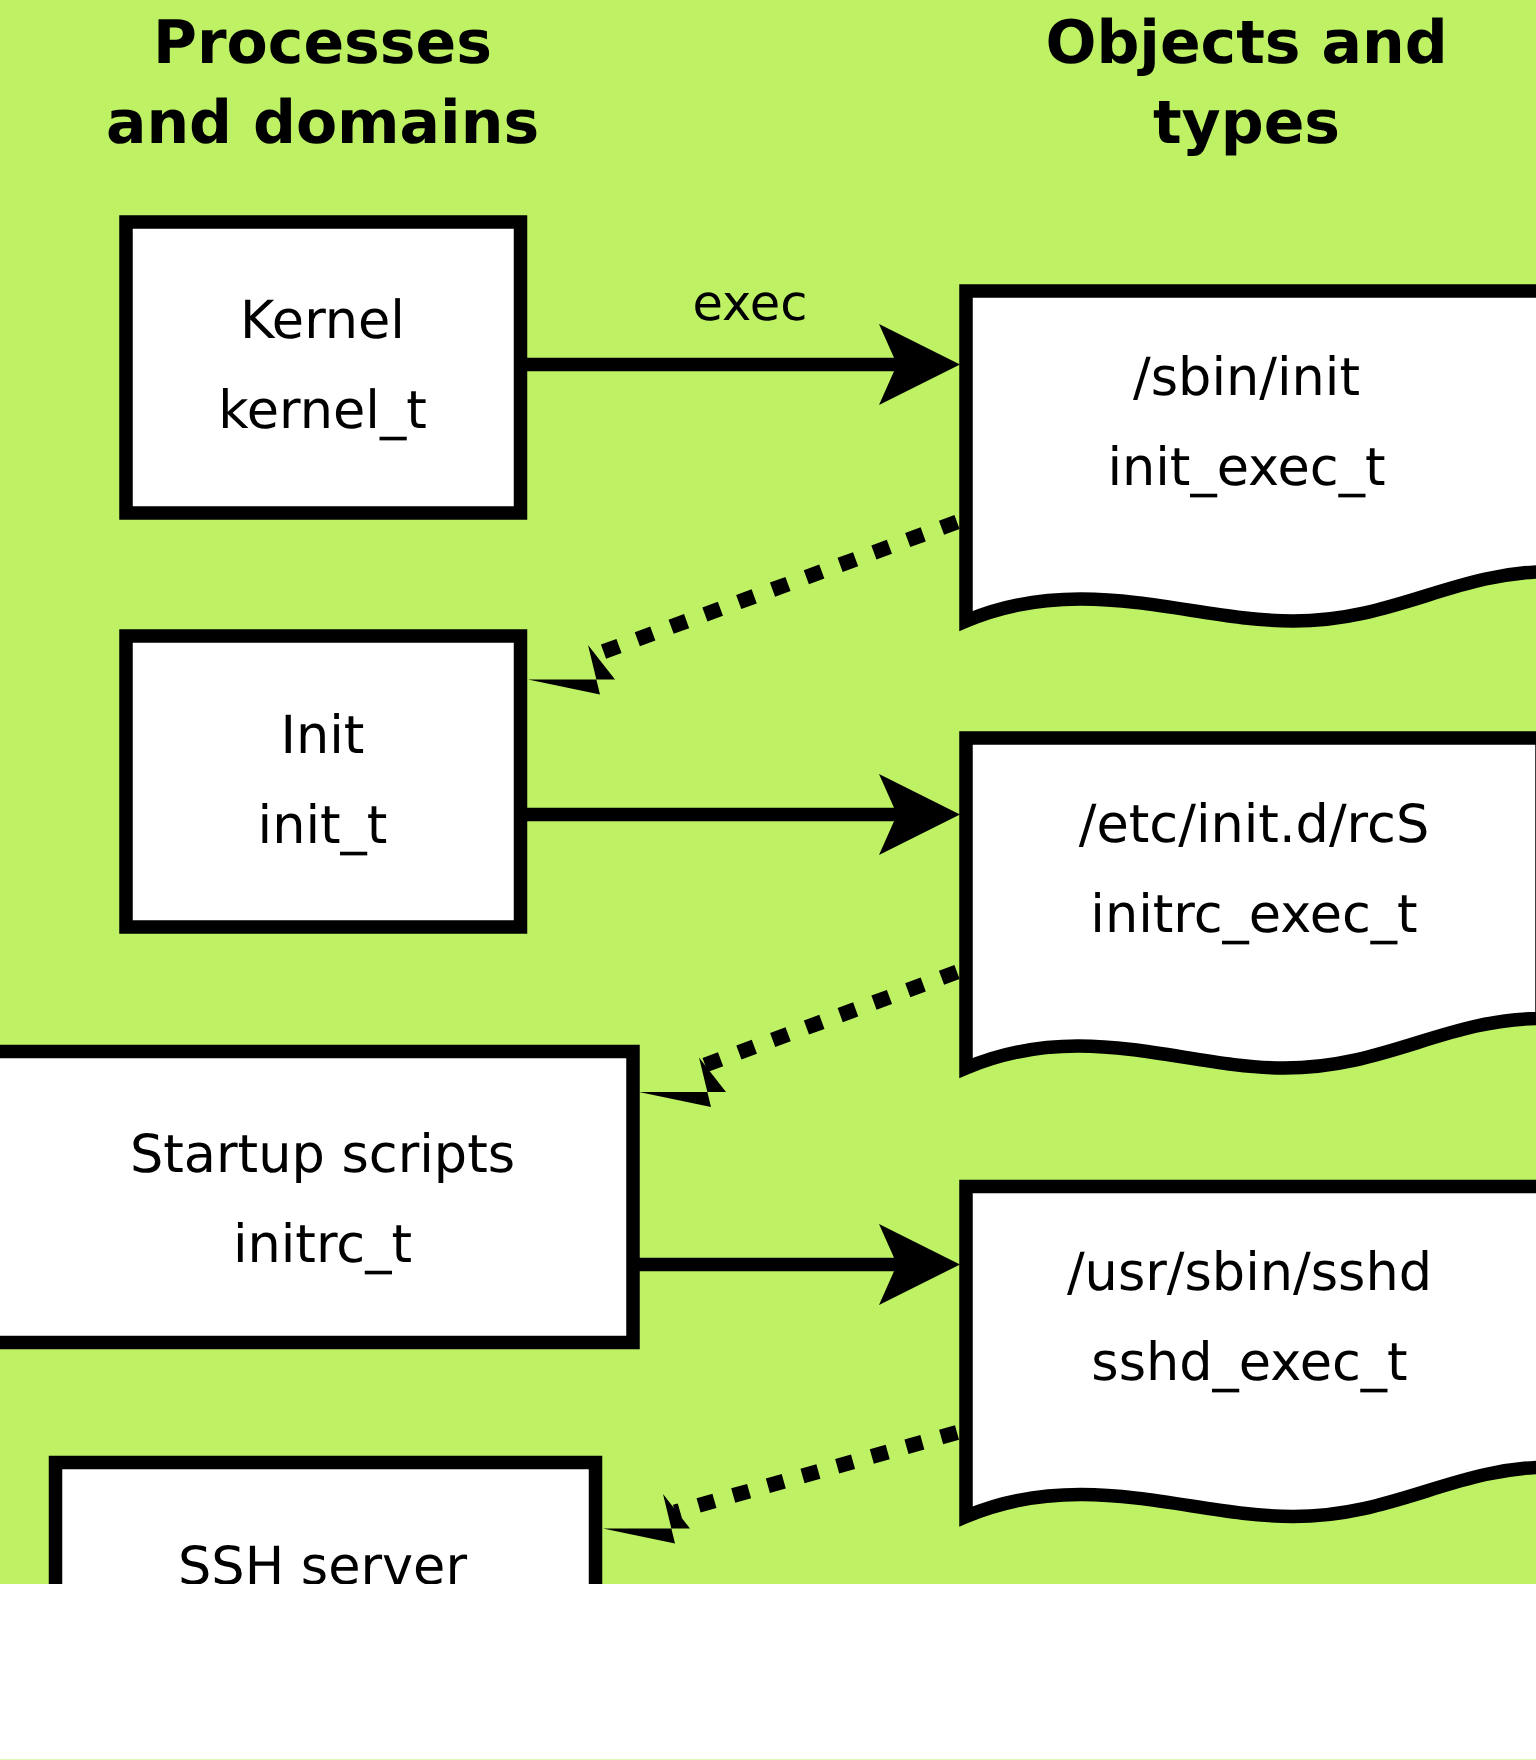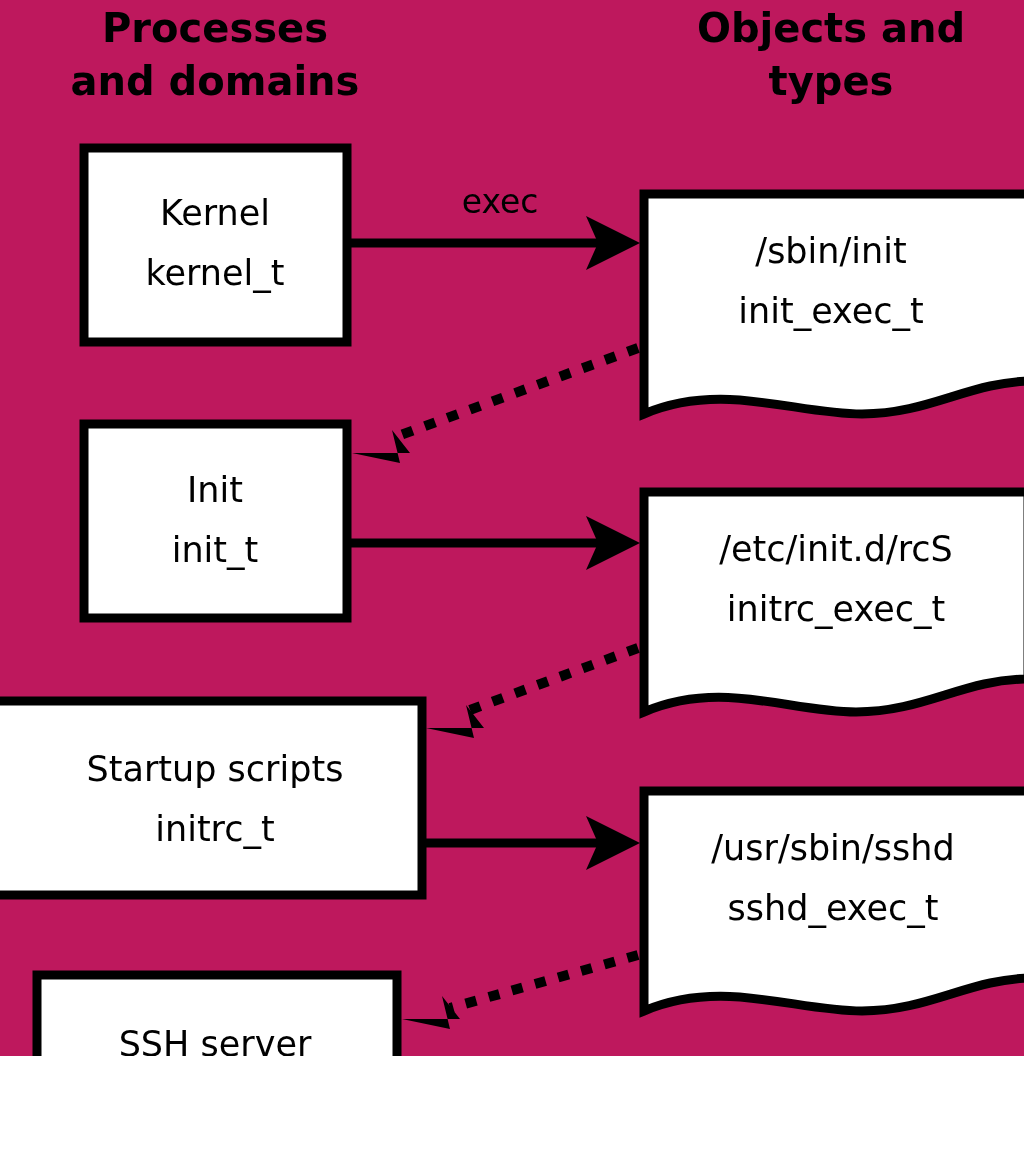--- a/index.html
+++ b/index.html
@@ -7,21 +7,21 @@
     padding: 0;
     background: #ffffff;
   }
   body {
     font-family: "DejaVu Sans", sans-serif;
   }
   #diagram-root {
     position: relative;
     width: 1024px;
     height: 1056px;
-    background: #be185d;
+    background: #bef264;
     overflow: hidden;
   }
   #diagram-svg {
     position: absolute;
     top: 0;
     left: 0;
     width: 1024px;
     height: 1173px;
   }
   .col-header {

